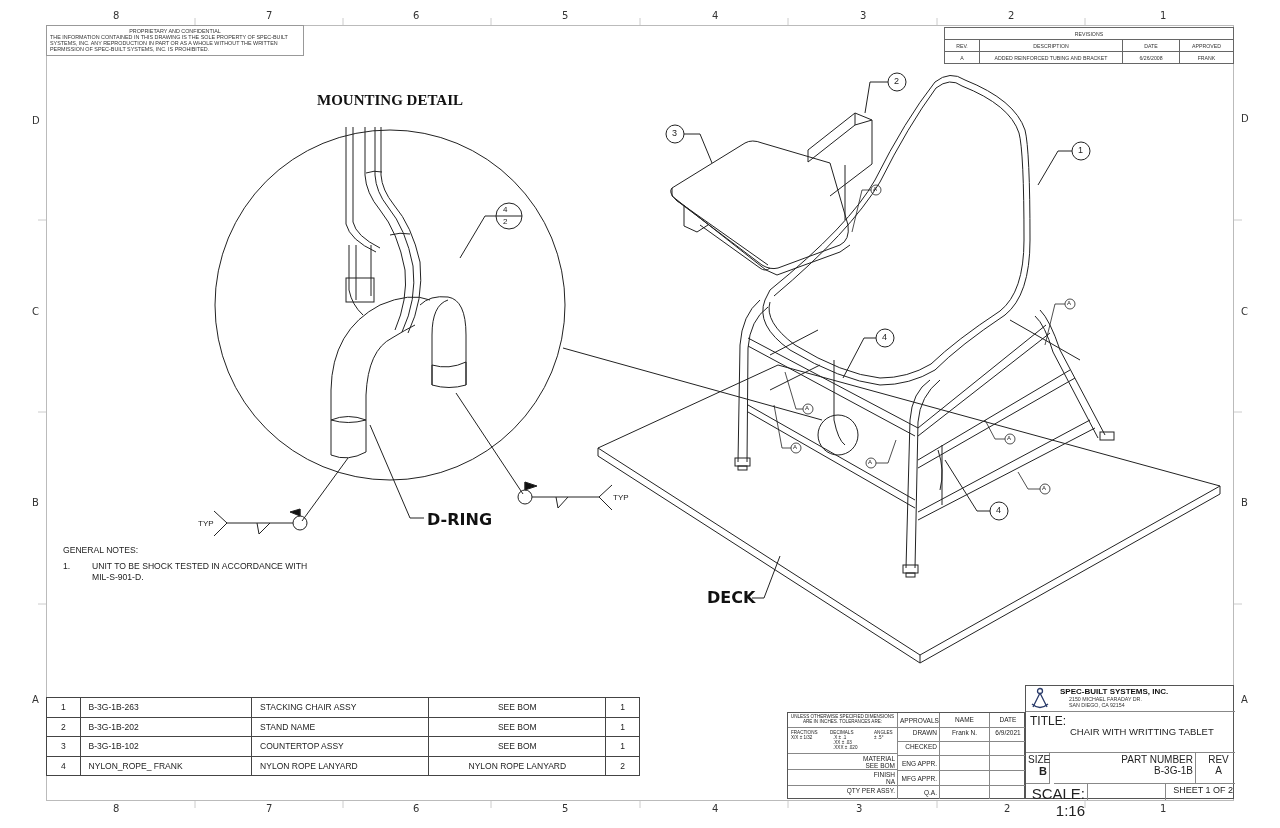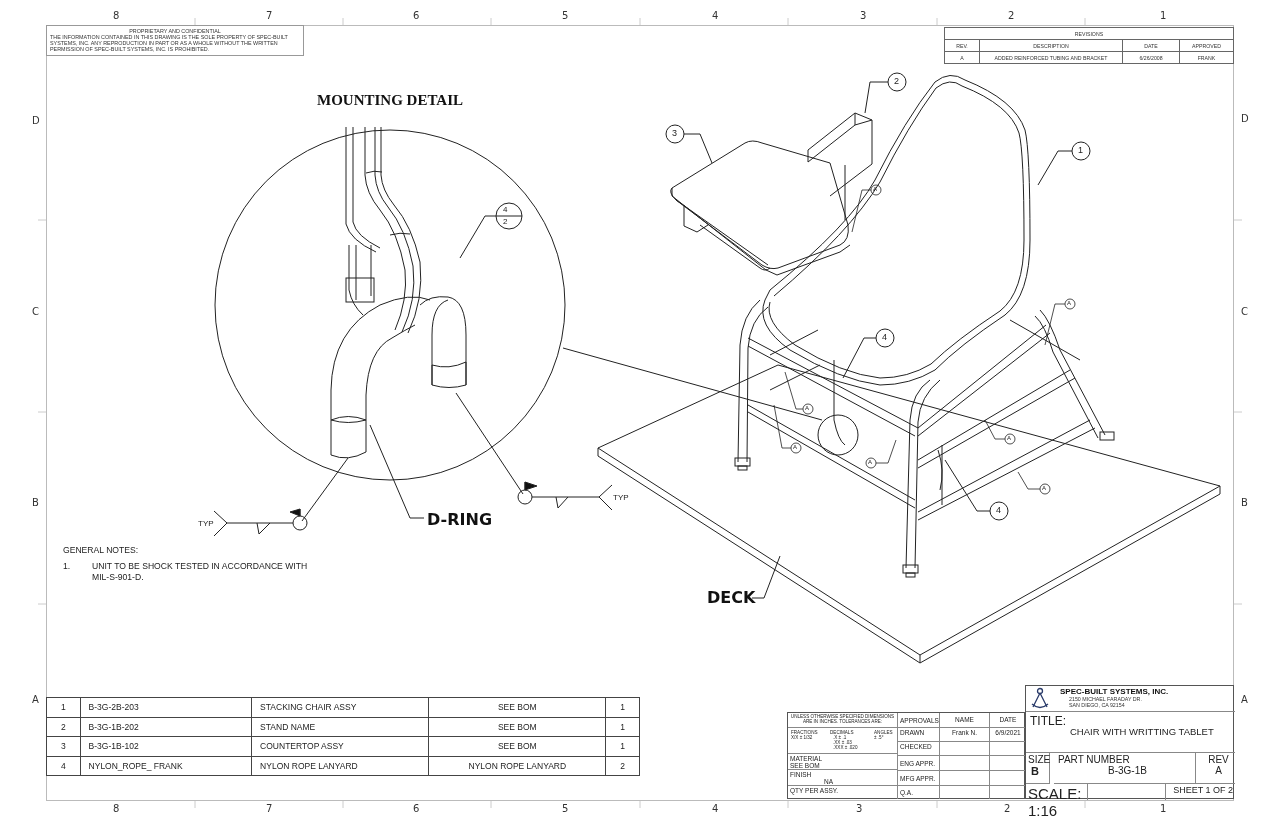--- a/index.html
+++ b/index.html
@@ -9,21 +9,21 @@
   .frame { position:absolute; left:46px; top:25px; width:1188px; height:776px; border:1px solid #bbb; box-sizing:border-box; }
   .prop-box { position:absolute; left:46px; top:25px; width:258px; height:31px; border:1px solid #999; box-sizing:border-box; font-size:5.4px; line-height:6px; padding:2px 3px; color:#333; }
   .prop-box .ttl { text-align:center; }
   .rev-table { position:absolute; left:944px; top:27px; width:290px; border-collapse:collapse; font-size:5.2px; color:#333; }
   .rev-table td { border:1px solid #666; text-align:center; height:11px; padding:0; }
   .bom { position:absolute; left:46px; top:697px; width:594px; border-collapse:collapse; font-size:8.5px; color:#222; }
   .bom td { border:1px solid #444; height:18.5px; padding:0 8px; }
   .bom .c { text-align:center; }
   .notes { position:absolute; left:63px; top:545px; font-size:8.6px; color:#222; line-height:11px; }
   .tb { position:absolute; border:1px solid #555; box-sizing:border-box; }
-  .tb-cell { position:absolute; border-right:1px solid #888; border-bottom:1px solid #888; box-sizing:border-box; font-size:7px; color:#222; padding:1px 2px; }
+  .tb-cell { position:absolute; border-right:1px solid #888; border-bottom:1px solid #888; box-sizing:border-box; font-size:7px; color:#222; padding:1px 2px;text-align:right; }
   .big-label { position:absolute; font-weight:bold; font-family:"DejaVu Sans", sans-serif; color:#111; }
   .detail-title { position:absolute; left:317px; top:92px; font-family:"Liberation Serif", serif; font-weight:bold; font-size:15px; color:#111; }
   svg { position:absolute; left:0; top:0; }
   .typ { position:absolute; font-size:8px; color:#222; }
 </style>
 </head>
 <body>
 
 <div class="zone" style="left:113px;top:10px">8</div>
 <div class="zone" style="left:266px;top:10px">7</div>
@@ -272,21 +272,21 @@
       <span>UNIT TO BE SHOCK TESTED IN ACCORDANCE WITH</span><br>
       <span>MIL-S-901-D.</span>
     </span>
   </div>
 </div>
 
 <table class="bom">
   <tbody>
   <tr>
     <td class="c">1</td>
-    <td>B-3G-2B-203</td>
+    <td>B-3G-1B-263</td>
     <td>STACKING CHAIR ASSY</td>
     <td class="c">SEE BOM</td>
     <td class="c">1</td>
   </tr>
   <tr>
     <td class="c">2</td>
     <td>B-3G-1B-202</td>
     <td>STAND NAME</td>
     <td class="c">SEE BOM</td>
     <td class="c">1</td>

